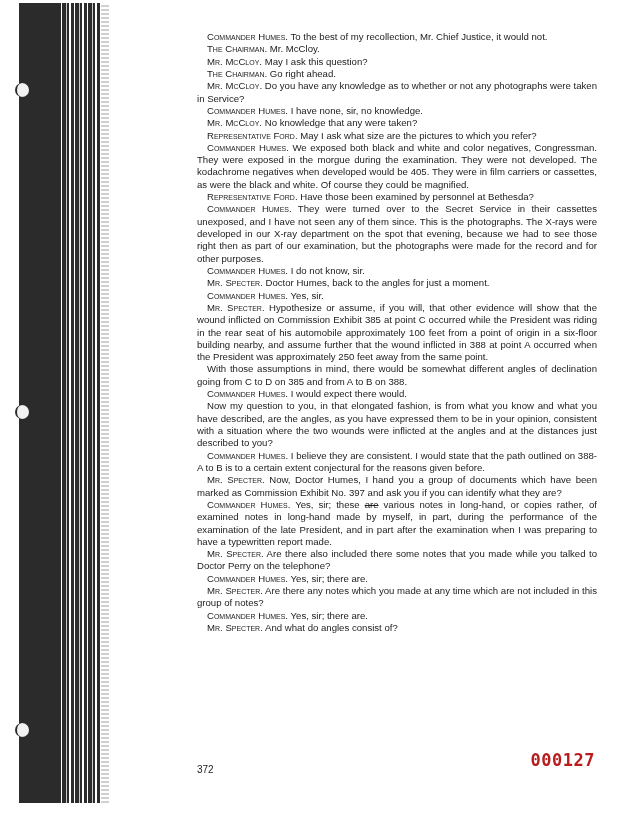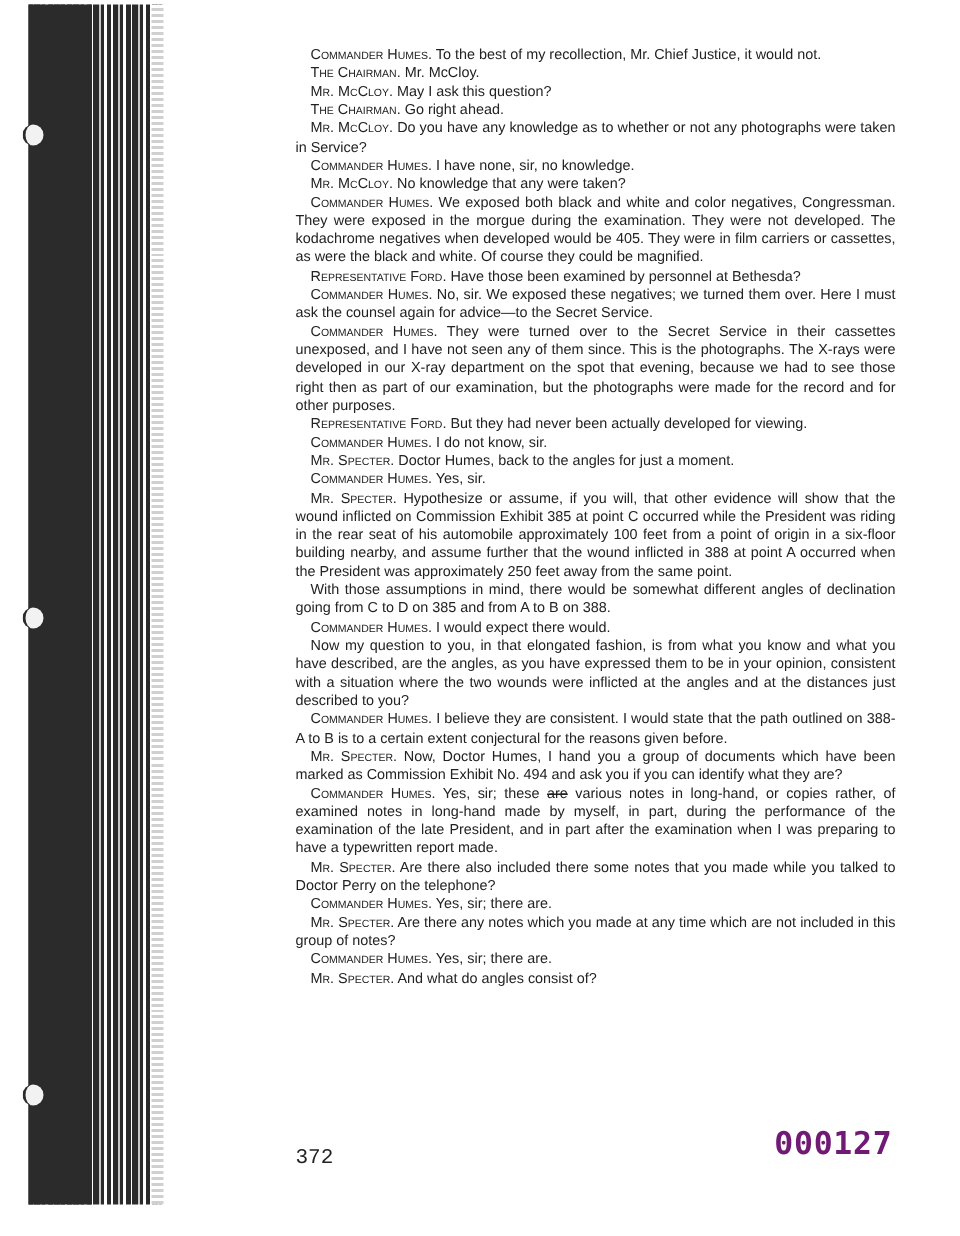--- a/index.html
+++ b/index.html
@@ -84,33 +84,33 @@
     position: absolute;
     left: 197px;
     top: 756px;
     width: 400px;
     height: 30px;
   }
   .page-number {
     position: absolute;
     left: 0;
     top: 8px;
-    font-family: Liberation Mono, monospace;
-    font-size: 14px;
+    font-family: Liberation Sans, sans-serif;
+    font-size: 10px;
     color: #222;
   }
   .stamp-number {
     position: absolute;
     right: 2px;
     top: -6px;
     font-family: "DejaVu Sans Mono", monospace;
     font-weight: bold;
-    font-size: 21px;
+    font-size: 17px;
     letter-spacing: 0.5px;
-    color: #701a75;
+    color: #b91c1c;
   }
 </style>
 </head>
 <body>
 
 <div class="binder">
   <div class="binder-solid"></div>
   <div class="binder-fade"></div>
   <div class="hole h1"></div>
   <div class="hole h2"></div>
@@ -118,34 +118,33 @@
 </div>
 
 <div class="page">
   <p class="para"><span class="speaker">Commander Humes.</span><span> To the best of my recollection, Mr. Chief Justice, it would not.</span></p>
   <p class="para"><span class="speaker">The Chairman.</span><span> Mr. McCloy.</span></p>
   <p class="para"><span class="speaker">Mr. McCloy.</span><span> May I ask this question?</span></p>
   <p class="para"><span class="speaker">The Chairman.</span><span> Go right ahead.</span></p>
   <p class="para"><span class="speaker">Mr. McCloy.</span><span> Do you have any knowledge as to whether or not any photographs were taken in Service?</span></p>
   <p class="para"><span class="speaker">Commander Humes.</span><span> I have none, sir, no knowledge.</span></p>
   <p class="para"><span class="speaker">Mr. McCloy.</span><span> No knowledge that any were taken?</span></p>
+  <p class="para"><span class="speaker">Representative Ford.</span><span> May I ask what size are the pictures to which you refer?</span></p>
   <p class="para"><span class="speaker">Commander Humes.</span><span> We exposed both black and white and color negatives, Congressman.  They were exposed in the morgue during the examination. They were not developed.  The kodachrome negatives when developed would be 405.  They were in film carriers or cassettes, as were the black and white. Of course they could be magnified.</span></p>
   <p class="para"><span class="speaker">Representative Ford.</span><span> Have those been examined by personnel at Bethesda?</span></p>
-  <p class="para"><span class="speaker">Commander Humes.</span><span> No, sir.  We exposed these negatives; we turned them over.  Here I must ask the counsel again for advice—to the Secret Service.</span></p>
   <p class="para"><span class="speaker">Commander Humes.</span><span> They were turned over to the Secret Service in their cassettes unexposed, and I have not seen any of them since.  This is the photographs.  The X-rays were developed in our X-ray department on the spot that evening, because we had to see those right then as part of our examination, but the photographs were made for the record and for other purposes.</span></p>
-  <p class="para"><span class="speaker">Representative Ford.</span><span> But they had never been actually developed for viewing.</span></p>
   <p class="para"><span class="speaker">Commander Humes.</span><span> I do not know, sir.</span></p>
   <p class="para"><span class="speaker">Mr. Specter.</span><span> Doctor Humes, back to the angles for just a moment.</span></p>
   <p class="para"><span class="speaker">Commander Humes.</span><span> Yes, sir.</span></p>
   <p class="para"><span class="speaker">Mr. Specter.</span><span> Hypothesize or assume, if you will, that other evidence will show that the wound inflicted on Commission Exhibit 385 at point C occurred while the President was riding in the rear seat of his automobile approximately 100 feet from a point of origin in a six-floor building nearby, and assume further that the wound inflicted in 388 at point A occurred when the President was approximately 250 feet away from the same point.</span></p>
   <p class="para"><span class="speaker"></span><span>With those assumptions in mind, there would be somewhat different angles of declination going from C to D on 385 and from A to B on 388.</span></p>
   <p class="para"><span class="speaker">Commander Humes.</span><span> I would expect there would.</span></p>
   <p class="para"><span class="speaker"></span><span>Now my question to you, in that elongated fashion, is from what you know and what you have described, are the angles, as you have expressed them to be in your opinion, consistent with a situation where the two wounds were inflicted at the angles and at the distances just described to you?</span></p>
   <p class="para"><span class="speaker">Commander Humes.</span><span> I believe they are consistent.  I would state that the path outlined on 388-A to B is to a certain extent conjectural for the reasons given before.</span></p>
-  <p class="para"><span class="speaker">Mr. Specter.</span><span> Now, Doctor Humes, I hand you a group of documents which have been marked as Commission Exhibit No. 494 and ask you if you can identify what they are?</span></p>
+  <p class="para"><span class="speaker">Mr. Specter.</span><span> Now, Doctor Humes, I hand you a group of documents which have been marked as Commission Exhibit No. 397 and ask you if you can identify what they are?</span></p>
   <p class="para"><span class="speaker">Commander Humes.</span><span> Yes, sir; these </span><span class="strike">are</span><span> various notes in long-hand, or copies rather, of examined notes in long-hand made by myself, in part, during the performance of the examination of the late President, and in part after the examination when I was preparing to have a typewritten report made.</span></p>
   <p class="para"><span class="speaker">Mr. Specter.</span><span> Are there also included there some notes that you made while you talked to Doctor Perry on the telephone?</span></p>
   <p class="para"><span class="speaker">Commander Humes.</span><span> Yes, sir; there are.</span></p>
   <p class="para"><span class="speaker">Mr. Specter.</span><span> Are there any notes which you made at any time which are not included in this group of notes?</span></p>
   <p class="para"><span class="speaker">Commander Humes.</span><span> Yes, sir; there are.</span></p>
   <p class="para"><span class="speaker">Mr. Specter.</span><span> And what do angles consist of?</span></p>
 </div>
 
 <div class="footer">
   <span class="page-number">372</span>

